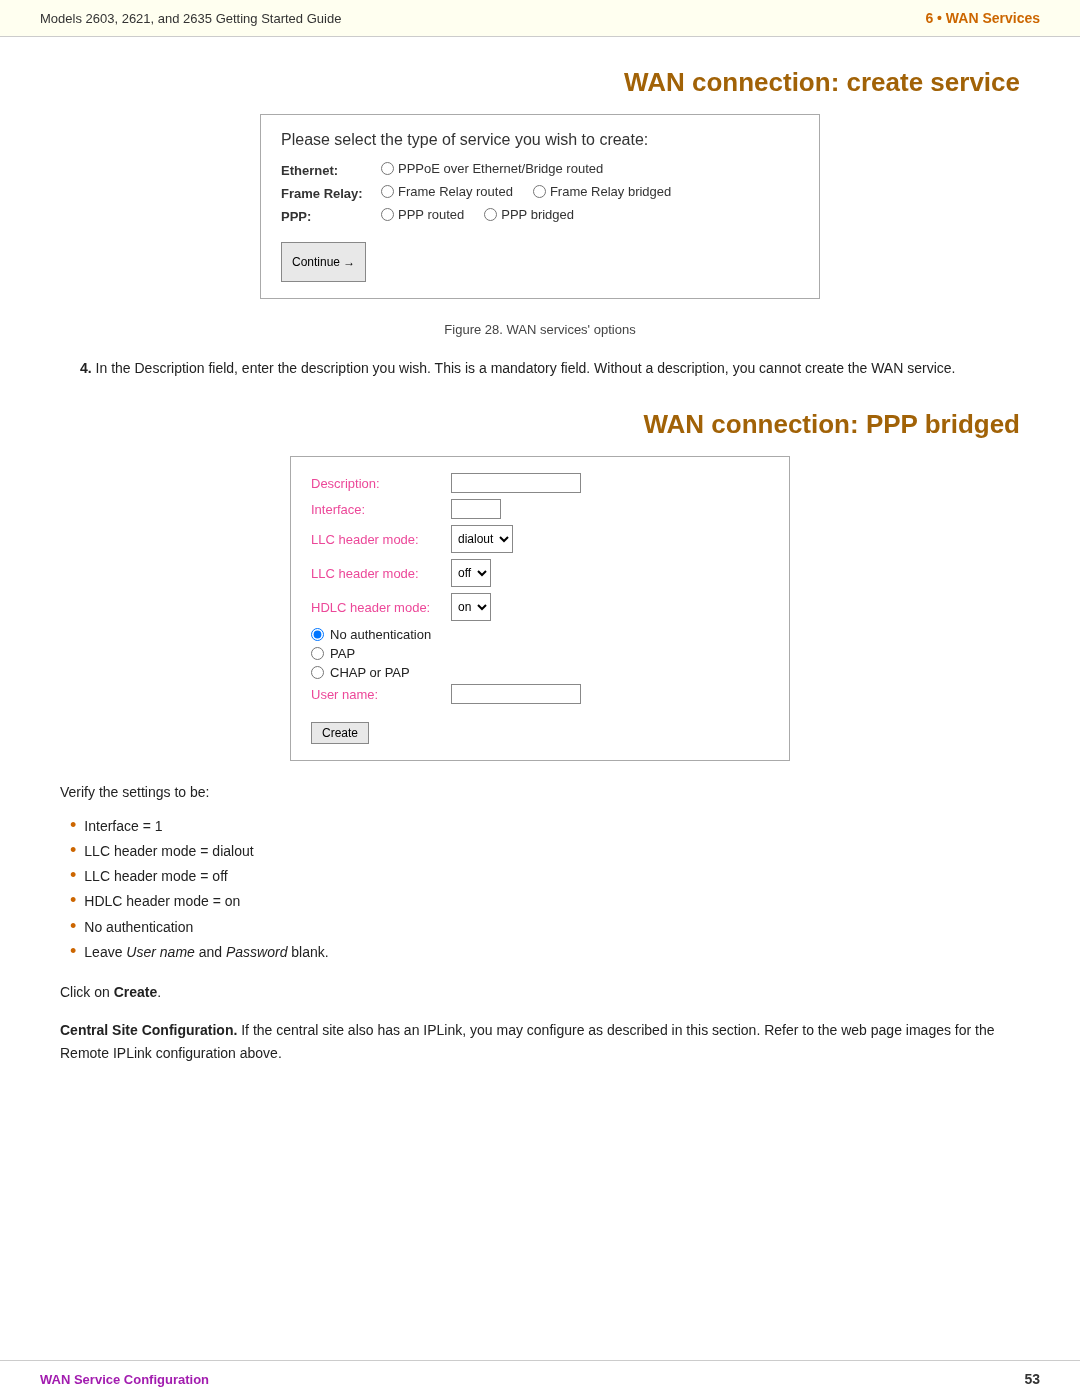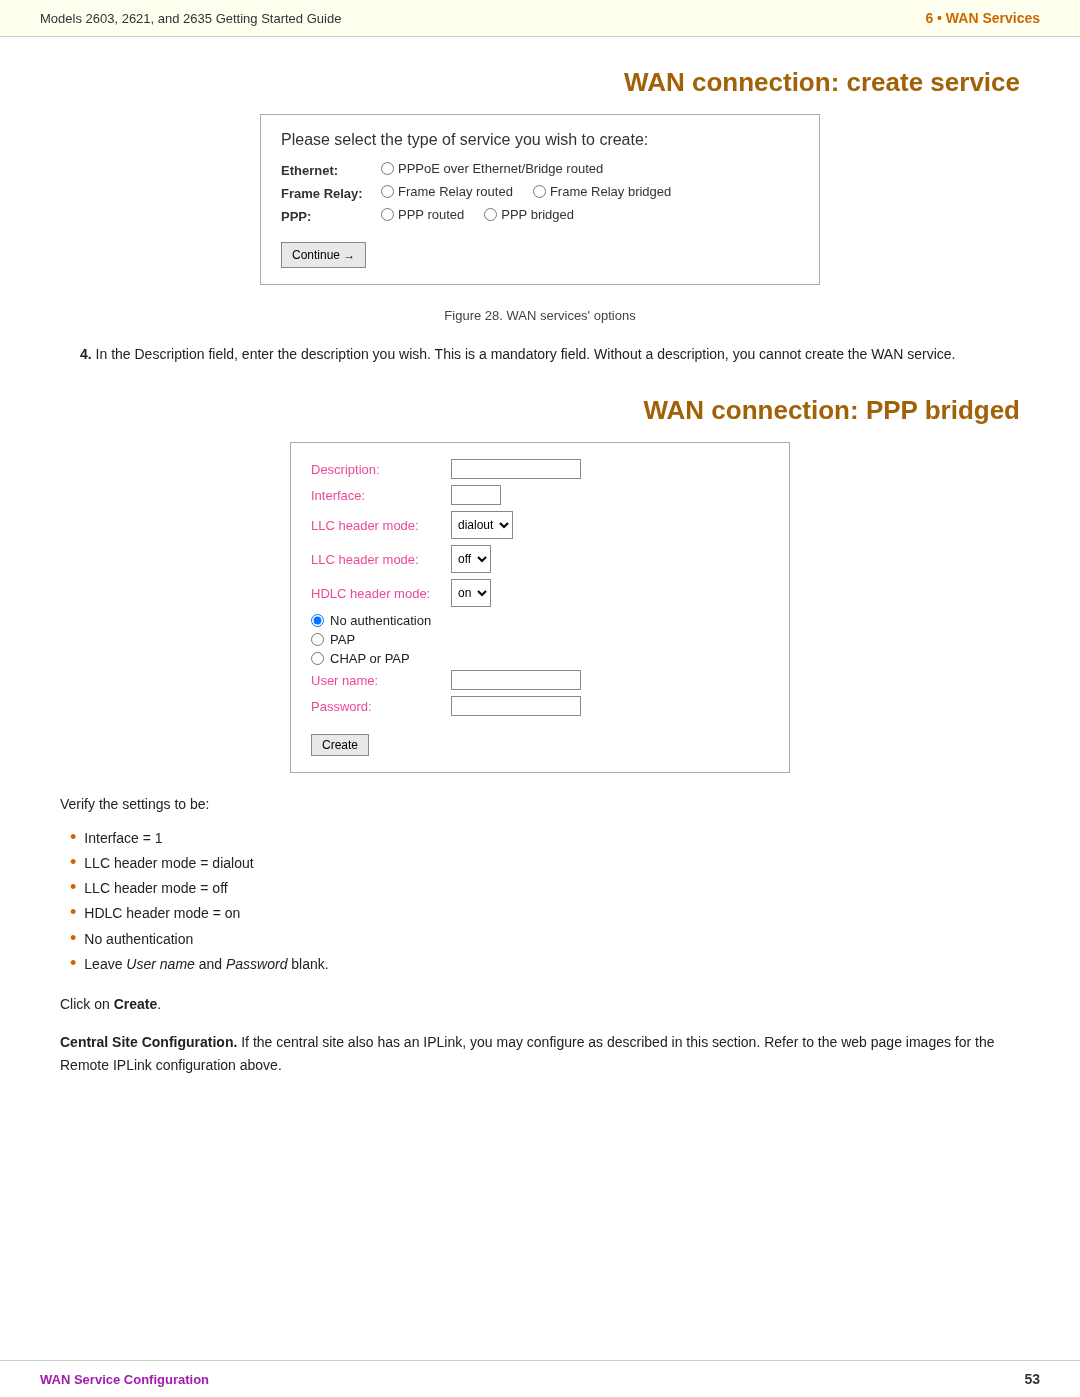--- a/index.html
+++ b/index.html
@@ -89,21 +89,21 @@
       font-size: 13px;
       color: #333;
     }
 
     .radio-option input[type="radio"] {
       margin: 0;
     }
 
     .continue-btn {
       margin-top: 12px;
-      padding: 5px 10px;
+      padding: 12px 10px;
       font-size: 12px;
       background: #e8e8e8;
       border: 1px solid #888;
       cursor: pointer;
       display: inline-flex;
       align-items: center;
       gap: 4px;
     }
 
     .figure-caption {
@@ -412,26 +412,20 @@
 
       
       <div class="ppp-row">
         <div class="ppp-label">User name:</div>
         <div class="ppp-value">
           <input type="text" style="width: 130px;">
         </div>
       </div>
 
       
-      <div class="ppp-row">
-        <div class="ppp-label">Password:</div>
-        <div class="ppp-value">
-          <input type="text" style="width: 130px;">
-        </div>
-      </div>
 
       <button class="create-btn">Create</button>
     </div>
   </div>
 
   <p class="verify-text">Verify the settings to be:</p>
 
   <ul class="bullet-list">
     <li>
         <span>Interface = 1</span>

